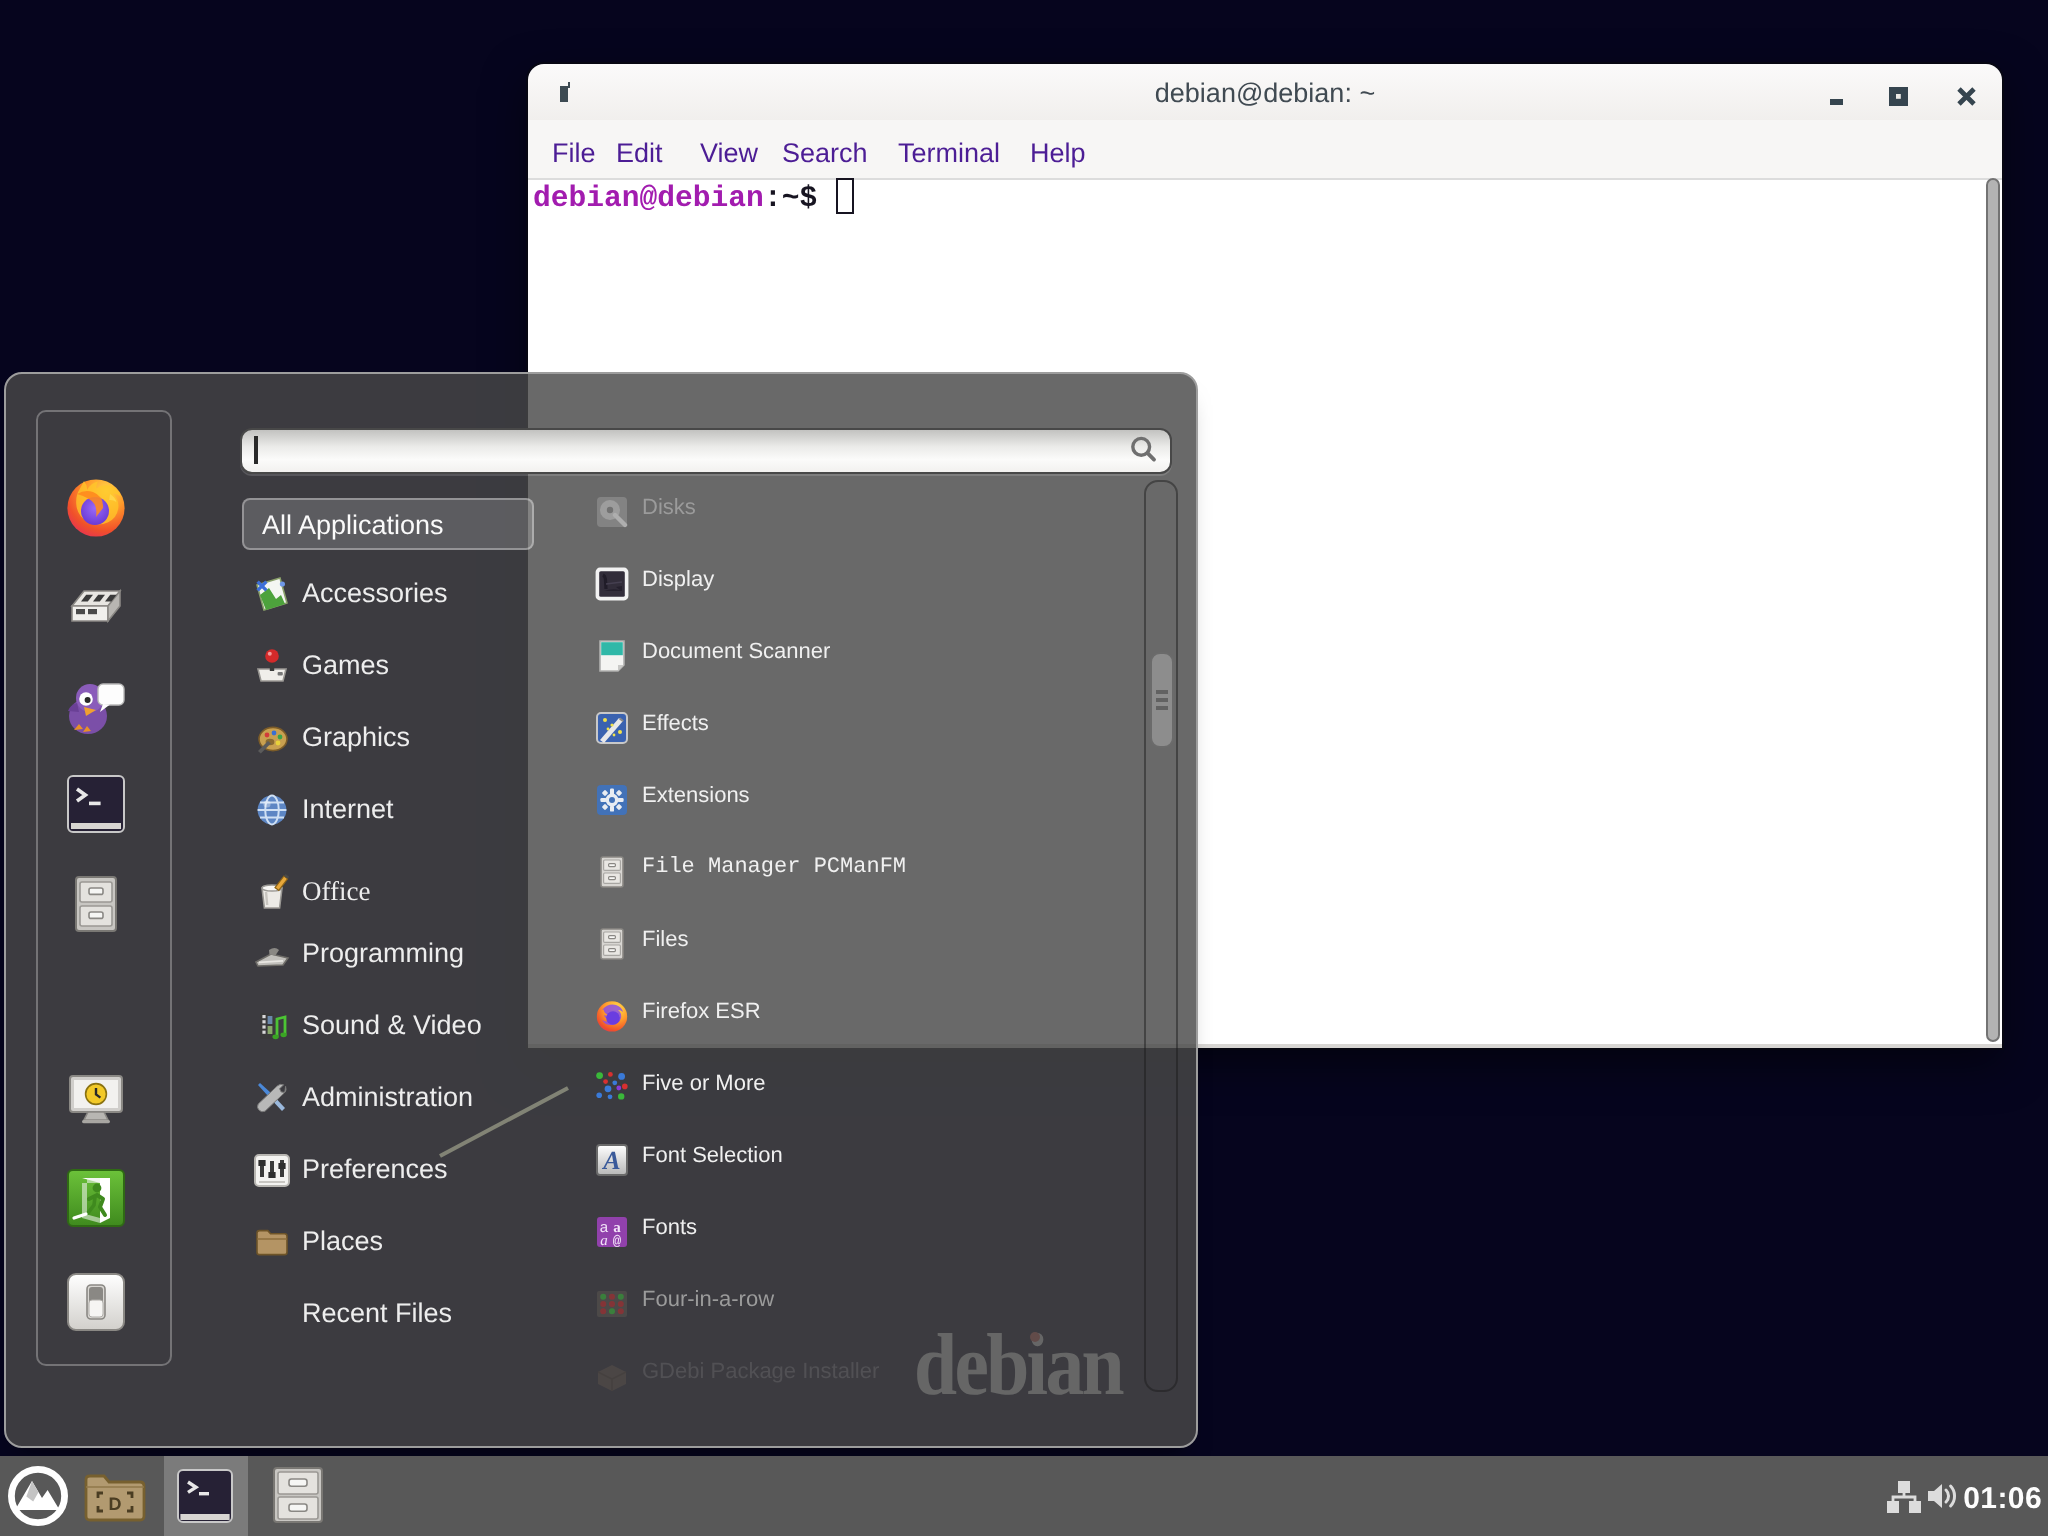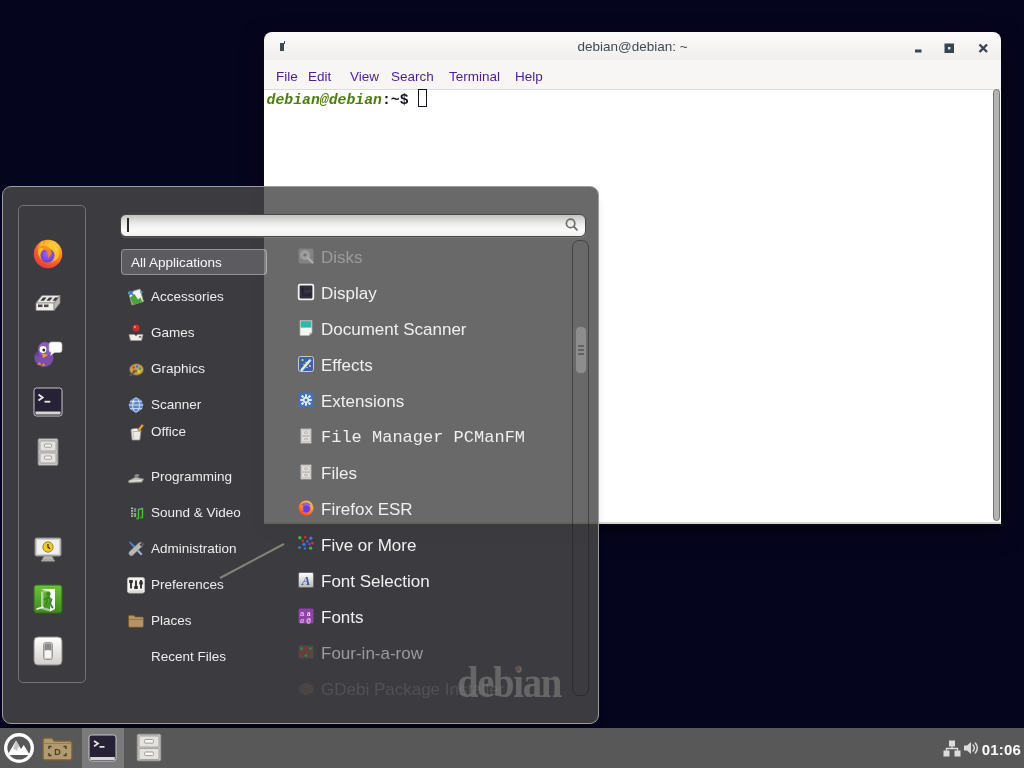--- a/index.html
+++ b/index.html
@@ -16,21 +16,21 @@
         box-shadow:0 0 0 1px rgba(8,8,18,0.85),0 8px 22px rgba(0,0,0,0.5);}
   #ttl{left:0;top:0;width:100%;height:28px;border-radius:8px 8px 0 0;
        background:linear-gradient(#fbfafa,#f1efed);}
   #ttl .t{width:100%;text-align:center;top:7px;font-size:13.5px;font-weight:normal;color:#404a52;}
   #tmenu{left:0;top:28px;width:100%;height:29px;background:#f7f6f5;
          border-bottom:1px solid #dcdcdc;}
   #tmenu span{position:absolute;top:9px;font-size:13.5px;color:#4c1d95;}
   #tbody{left:0;top:58px;width:100%;height:432px;background:#ffffff;}
   #prompt{left:2.5px;top:1.5px;font-family:"Liberation Mono",monospace;
           font-size:14.8px;font-weight:bold;color:#171421;white-space:pre;}
-  #prompt b{color:#4d7c0f;font-style:italic;}
+  #prompt b{color:#a21caf;}
   #cursor{left:153.5px;top:-1px;width:7.6px;height:16px;border:1.6px solid #171421;}
   #tsb{left:729px;top:57px;width:5px;height:430px;background:#b3b3b3;
        border:1px solid #737373;border-radius:4px;}
   
   #menu{left:2px;top:186px;width:595px;height:536px;background:rgba(72,72,72,0.82);
         border:1.5px solid #9d9d9d;border-radius:9px;box-shadow:0 9px 12px -7px rgba(0,0,0,0.5);}
   #search{left:117px;top:27px;width:464px;height:21px;
           background:linear-gradient(#c2c2c0,#ebebe9 40%,#fbfbfa 70%,#f2f1ef);
           border:1.5px solid #484848;border-radius:6px;
           box-shadow:0 1px 0 rgba(255,255,255,0.14);}
@@ -39,21 +39,21 @@
            border:1px solid rgba(185,185,185,0.45);border-radius:5px;}
   .sbi{left:29px;width:32px;height:32px;}
   #allapps{left:118px;top:62px;width:146px;height:26px;background:rgba(255,255,255,0.17);
            border:1px solid rgba(255,255,255,0.34);border-radius:4px;
            color:#fafafa;font-size:13.5px;line-height:26px;padding-left:9px;box-sizing:border-box;}
   .cat{left:123px;width:135px;height:36px;}
   .cat .ic{position:absolute;left:1px;top:9px;width:18px;height:18px;}
   .cat .tx{position:absolute;left:25px;top:10px;font-size:13.5px;color:#ededed;white-space:nowrap;}
   .app{left:293px;width:270px;height:36px;}
   .app .ic{position:absolute;left:0.5px;top:8.5px;width:19px;height:19px;}
-  .app .tx{position:absolute;left:25px;top:10px;font-size:17px;color:#f0f0f0;white-space:nowrap;}
+  .app .tx{position:absolute;left:25px;top:10px;font-size:11px;color:#f0f0f0;white-space:nowrap;}
   .app.dim .tx{color:#9b9b9b;}
   .app.dim .ic{opacity:0.55;}
   #strack{left:569px;top:53px;width:15px;height:454px;
           border:1px solid rgba(25,25,25,0.45);border-radius:7px;}
   #sthumb{left:571.5px;top:139px;width:10px;height:46px;background:#8d8d8d;
           border:1px solid #6b6b6b;border-radius:5px;}
   
   #bar{left:0;top:728px;width:1024px;height:40px;background:#585858;}
   #termbtn{left:82px;top:0;width:42px;height:40px;background:#7b7b7b;}
   #clock{right:3px;top:12.5px;font-size:15px;font-weight:bold;color:#fdfdfd;letter-spacing:0.2px;}
@@ -234,23 +234,23 @@
         </svg></div>
       <div class="tx">Graphics</div>
     </div>
       <div class="cat abs" style="top:199.5px;">
       <div class="ic"><svg viewBox="0 0 18 18" width="18" height="18">
 <circle cx="9" cy="9" r="7.2" fill="#5d86c4"></circle>
 <ellipse cx="9" cy="9" rx="3.4" ry="7.2" fill="none" stroke="#cfe0f4" stroke-width="1"></ellipse>
 <path d="M1.8 9 h14.4 M3 5.3 h12 M3 12.7 h12" stroke="#cfe0f4" stroke-width="1" fill="none"></path>
 <circle cx="6.5" cy="6" r="1.8" fill="rgba(255,255,255,0.35)"></circle>
         </svg></div>
-      <div class="tx">Scanner</div>
-    </div>
-      <div class="cat abs" style="top:227px;">
+      <div class="tx">Internet</div>
+    </div>
+      <div class="cat abs" style="top:241px;font-family:Liberation Serif, serif;">
       <div class="ic"><svg viewBox="0 0 18 18" width="18" height="18">
 <path d="M4 7 h10 l-1.2 10 h-7.6z" fill="#eceae6" stroke="#9a9894" stroke-width="0.8"></path>
 <ellipse cx="9" cy="7" rx="5" ry="1.5" fill="#f8f7f5" stroke="#9a9894" stroke-width="0.7"></ellipse>
 <path d="M10.5 6.8 L15 1 l1.8 1.4 -4.4 5.8z" fill="#e8a83a" stroke="#8a6218" stroke-width="0.6"></path>
 <path d="M15 1 l1.8 1.4 0.8-1 -1.8-1.4z" fill="#4a4a4a"></path>
 <path d="M6 9 l0.6 6.5" stroke="#c8c5c0" stroke-width="1.2"></path>
         </svg></div>
       <div class="tx">Office</div>
     </div>
       <div class="cat abs" style="top:271.5px;">

